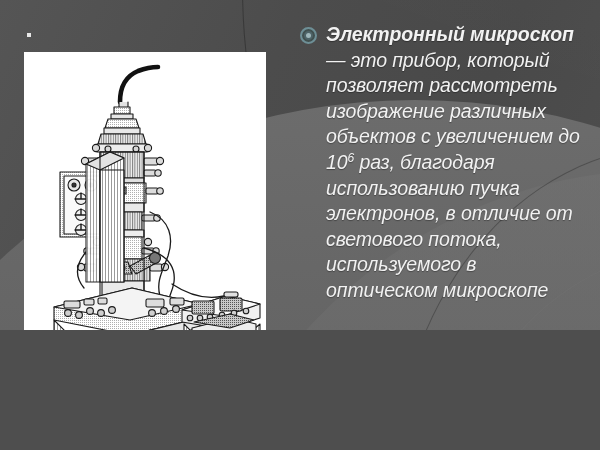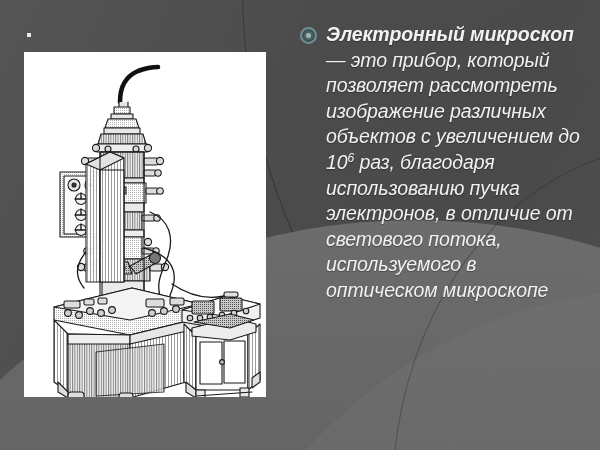--- a/index.html
+++ b/index.html
@@ -2,21 +2,21 @@
 <html><head>
 <meta charset="utf-8">
 <style>
   html,body{margin:0;padding:0;}
   body{
     width:600px;height:450px;overflow:hidden;
     font-family:"Liberation Sans","DejaVu Sans",sans-serif;
     background:#4e4e4e;
   }
   #slide{
-    position:relative;width:600px;height:450px;overflow:hidden;
+    position:relative;width:600px;height:330px;overflow:hidden;
     background:#4e4e4e;
   }
   
   .bg-base{
     position:absolute;inset:0;
     background:linear-gradient(115deg,#555555 0%,#4c4c4c 40%,#494949 70%,#4f4f4f 100%);
   }
   .bg-lower{
     position:absolute;left:-160px;bottom:-290px;
     width:1150px;height:520px;

